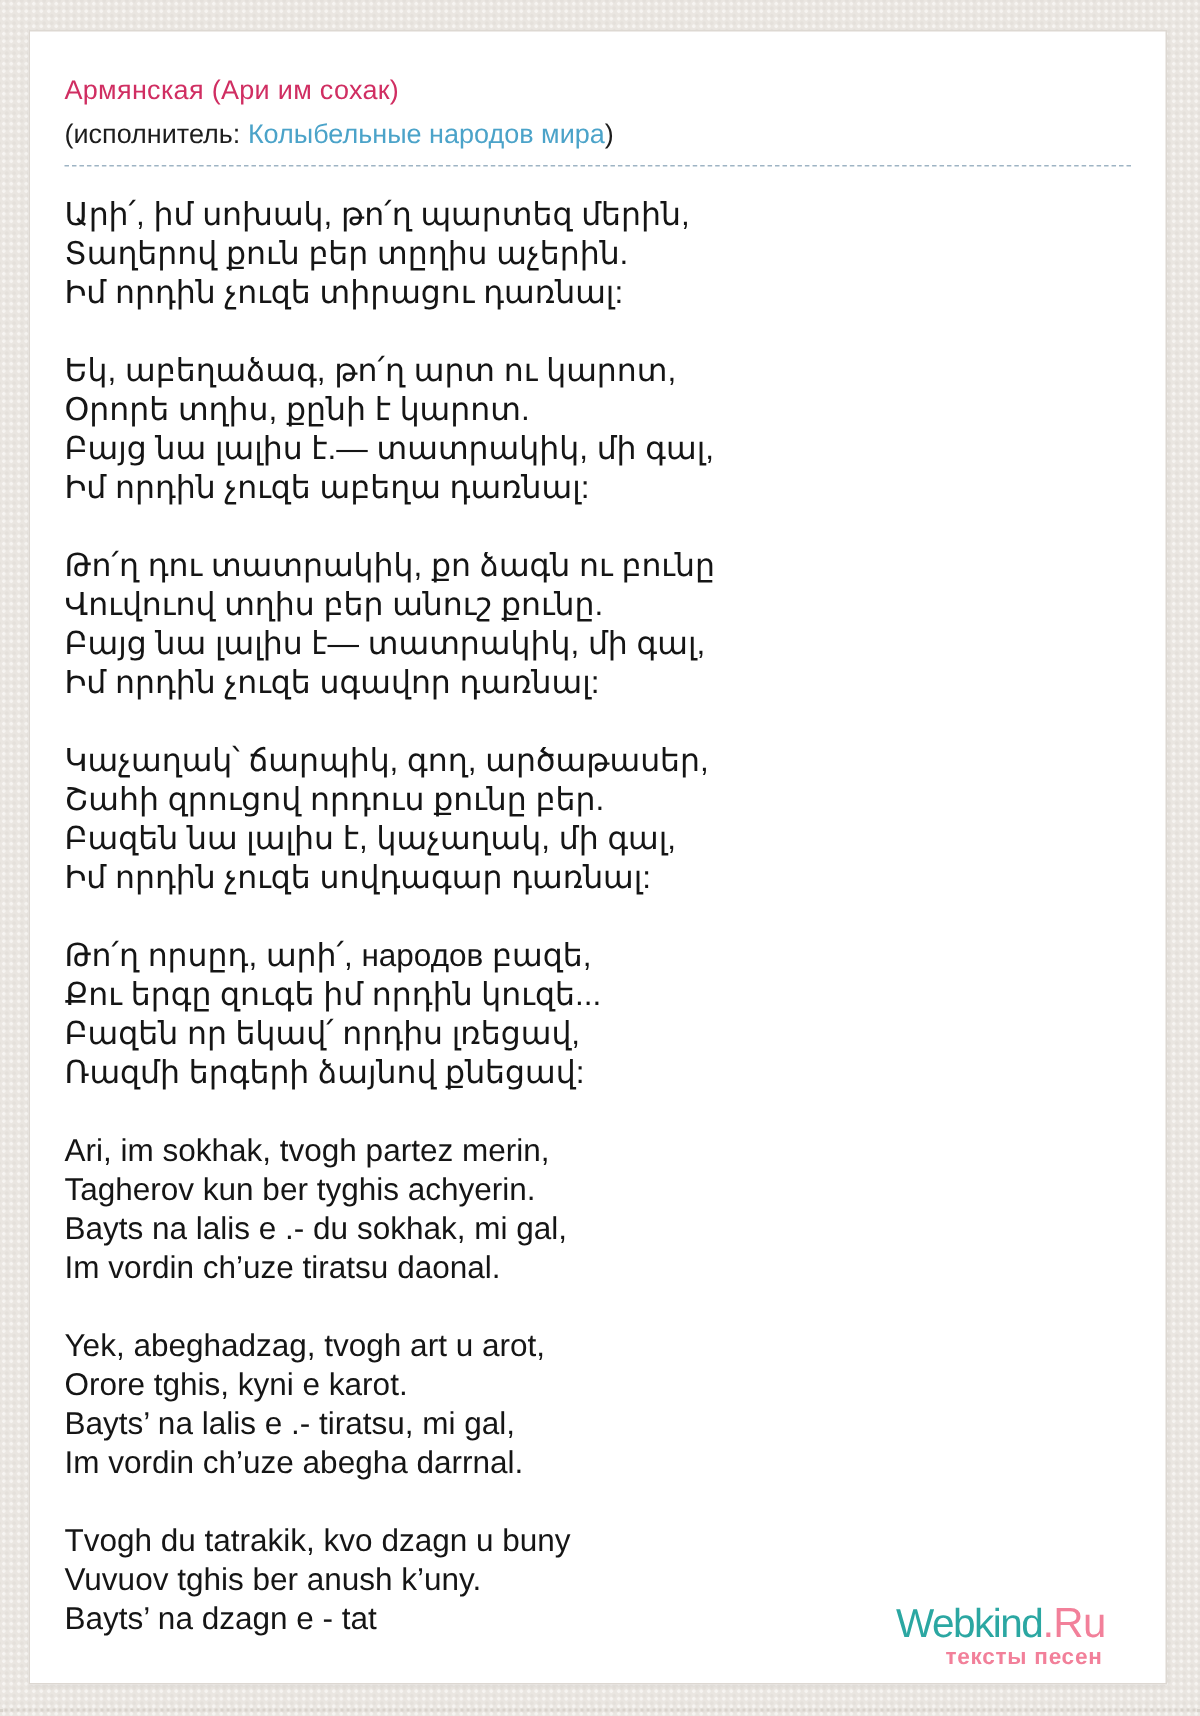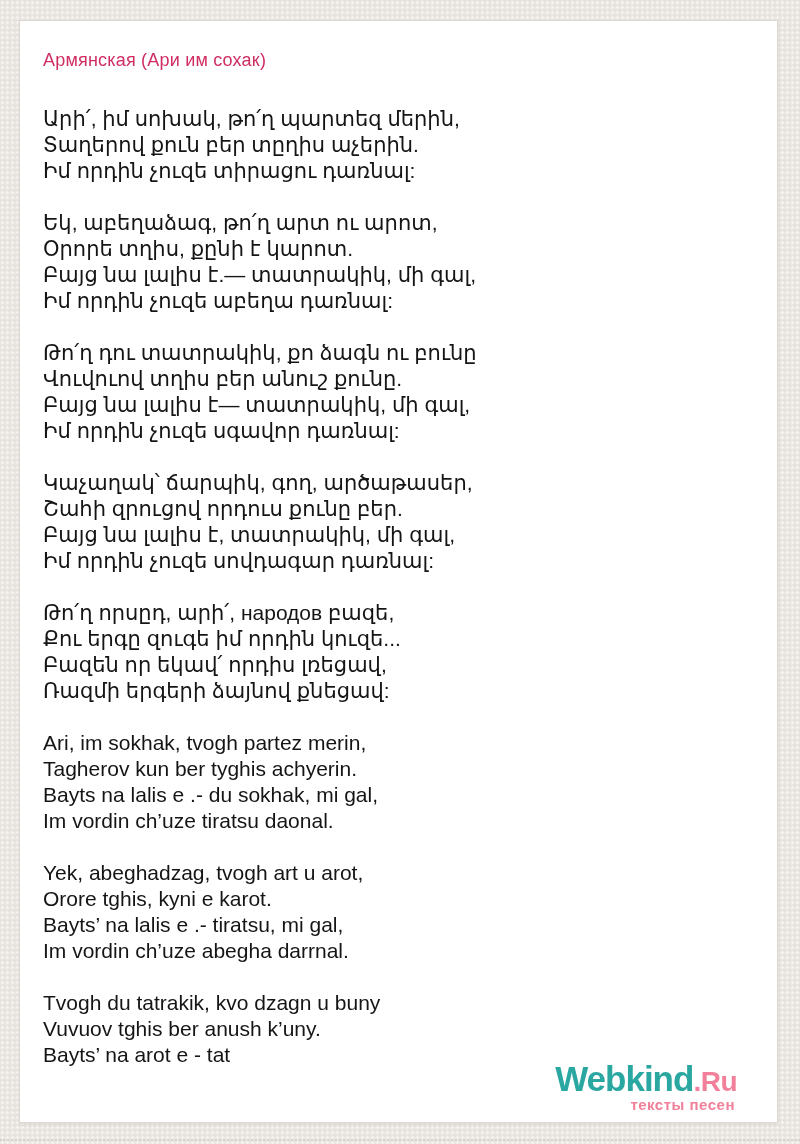--- a/index.html
+++ b/index.html
@@ -44,45 +44,45 @@
     padding-bottom: 9px;
     border-bottom: 1px dashed var(--dash, #9eb4c4);
   }
   .artist-line a {
     color: var(--link, #4ba3c9);
     text-decoration: none;
     cursor: pointer;
   }
 
   .lyrics {
-    margin-top: 30px;
+    margin-top: 20px;
     font-size: 21px;
     line-height: 26px;
     color: #151515;
   }
   .stanza { margin: 0 0 26px 0; }
   .stanza:last-child { margin-bottom: 0; }
   .lyric-line { white-space: pre; }
 
   .logo {
     position: absolute;
     right: 40px; bottom: 10px;
     text-align: right;
     cursor: pointer;
     line-height: 1;
   }
   .logo-main {
-    font-size: 35px;
-    font-weight: bold;
+    font-size: 27px;
+    font-weight: normal;
     color: var(--logo_teal, #2ba7a2);
     letter-spacing: -1px;
   }
   .logo-suffix {
     font-size: 28px;
-    font-weight: bold;
+    font-weight: normal;
     color: var(--logo_pink, #f2809a);
     letter-spacing: -0.5px;
   }
   .logo-tagline {
     font-size: 15px;
     font-weight: bold;
     color: var(--logo_pink, #f2809a);
     margin-top: 1px;
     letter-spacing: 0.5px;
     padding-right: 2px;
@@ -94,47 +94,48 @@
     border-top: 2px dotted #d7d2cb;
   }
 </style>
 </head>
 <body>
 
 <div class="card">
 
   <h1 class="page-title">Армянская (Ари им сохак)</h1>
 
+  <div class="artist-line"><span>(исполнитель: </span><a href="#">Колыбельные народов мира</a><span>)</span></div>
 
   <div class="lyrics">
 
     <div class="stanza">
       <div class="lyric-line">Արի՛, իմ սոխակ, թո՛ղ պարտեզ մերին,</div>
       <div class="lyric-line">Տաղերով քուն բեր տըղիս աչերին.</div>
       <div class="lyric-line">Իմ որդին չուզե տիրացու դառնալ:</div>
     </div>
 
     <div class="stanza">
-      <div class="lyric-line">Եկ, աբեղաձագ, թո՛ղ արտ ու արոտ,</div>
+      <div class="lyric-line">Եկ, աբեղաձագ, թո՛ղ արտ ու կարոտ,</div>
       <div class="lyric-line">Օրորե տղիս, քընի է կարոտ.</div>
       <div class="lyric-line">Բայց նա լալիս է.— տատրակիկ, մի գալ,</div>
       <div class="lyric-line">Իմ որդին չուզե աբեղա դառնալ:</div>
     </div>
 
     <div class="stanza">
       <div class="lyric-line">Թո՛ղ դու տատրակիկ, քո ձագն ու բունը</div>
       <div class="lyric-line">Վուվուով տղիս բեր անուշ քունը.</div>
       <div class="lyric-line">Բայց նա լալիս է— տատրակիկ, մի գալ,</div>
       <div class="lyric-line">Իմ որդին չուզե սգավոր դառնալ:</div>
     </div>
 
     <div class="stanza">
       <div class="lyric-line">Կաչաղակ՝ ճարպիկ, գող, արծաթասեր,</div>
       <div class="lyric-line">Շահի զրուցով որդուս քունը բեր.</div>
-      <div class="lyric-line">Բայց նա լալիս է, տատրակիկ, մի գալ,</div>
+      <div class="lyric-line">Բազեն նա լալիս է, կաչաղակ, մի գալ,</div>
       <div class="lyric-line">Իմ որդին չուզե սովդագար դառնալ:</div>
     </div>
 
     <div class="stanza">
       <div class="lyric-line">Թո՛ղ որսըդ, արի՛, народов բազե,</div>
       <div class="lyric-line">Քու երգը զուգե իմ որդին կուզե...</div>
       <div class="lyric-line">Բազեն որ եկավ՛ որդիս լռեցավ,</div>
       <div class="lyric-line">Ռազմի երգերի ձայնով քնեցավ:</div>
     </div>
 
@@ -148,21 +149,21 @@
     <div class="stanza">
       <div class="lyric-line">Yek, abeghadzag, tvogh art u arot,</div>
       <div class="lyric-line">Orore tghis, kyni e karot.</div>
       <div class="lyric-line">Bayts’ na lalis e .- tiratsu, mi gal,</div>
       <div class="lyric-line">Im vordin ch’uze abegha darrnal.</div>
     </div>
 
     <div class="stanza">
       <div class="lyric-line">Tvogh du tatrakik, kvo dzagn u buny</div>
       <div class="lyric-line">Vuvuov tghis ber anush k’uny.</div>
-      <div class="lyric-line">Bayts’ na arot e - tat</div>
+      <div class="lyric-line">Bayts’ na dzagn e - tat</div>
     </div>
 
   </div>
 
   <div class="logo">
     <div><span class="logo-main">Webkind</span><span class="logo-suffix">.Ru</span></div>
     <div class="logo-tagline">тексты песен</div>
   </div>
 
 </div>

